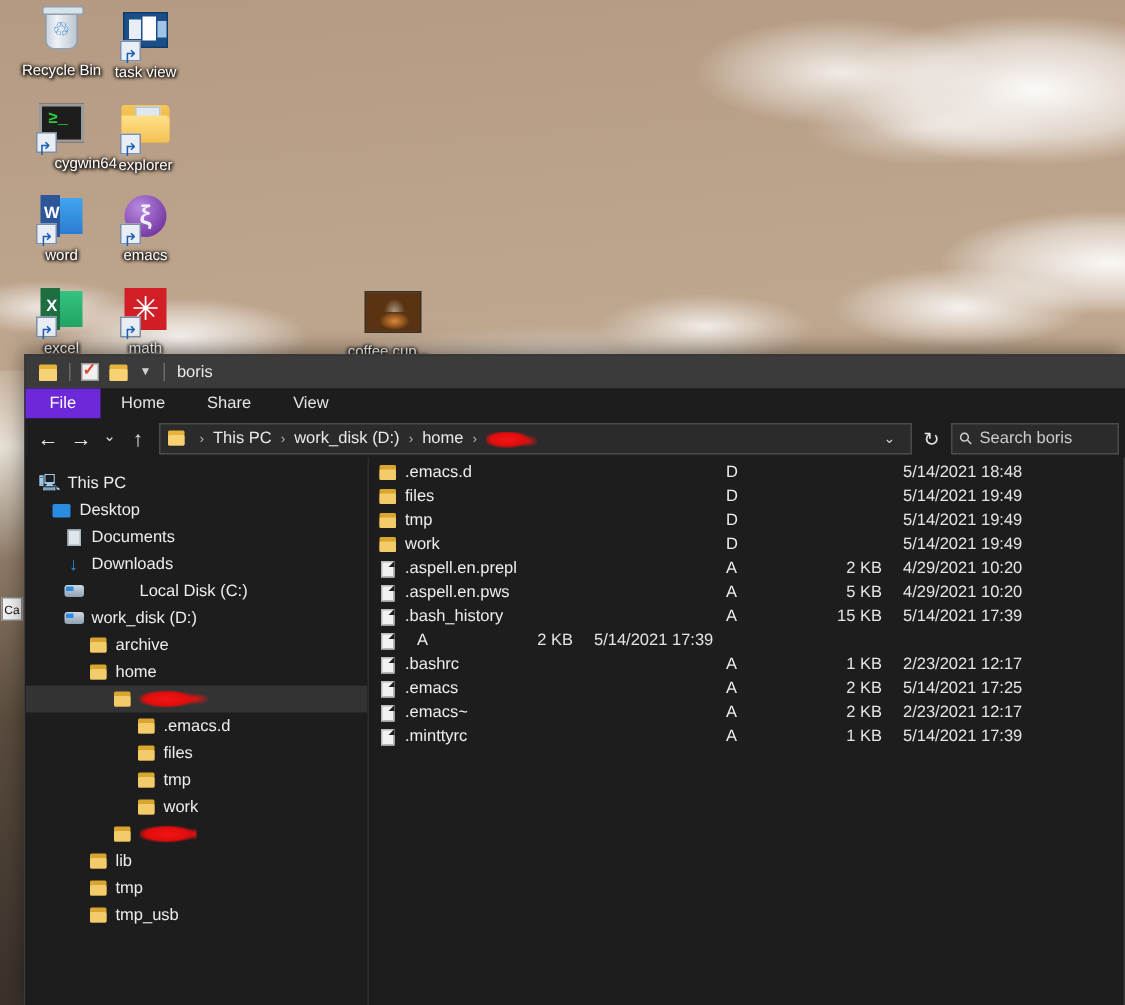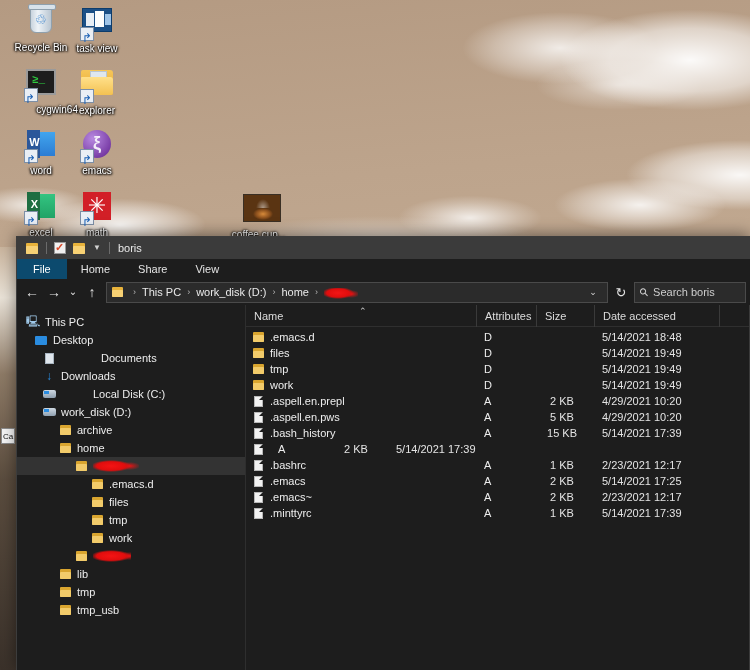--- a/index.html
+++ b/index.html
@@ -156,21 +156,21 @@
   }
   .qat-props::after{content:"✓";position:absolute;left:0px;top:-3px;color:#d94a2b;font-size:11px;line-height:14px;font-weight:bold;}
   .qat-caret { color:#d2d2d2; font-size:8px; margin:0 4px; line-height:10px; }
   #win-title { font-size:11px; color:#e9e9e9; margin-left:4px; }
 
   
   #ribbon { height:20px; background:#1d1d1d; display:flex; flex:none; }
   .rtab {
     font-size:11px; color:#e4e4e4; padding:0 14px; line-height:20px; height:20px;
   }
-  .rtab.file { background:#0c4a6e; color:#ffffff; padding:0 16px; }
+  .rtab.file { background:#6d28d9; color:#ffffff; padding:0 16px; }
 
   
   #addrrow {
     height:26px; background:#1d1d1d; display:flex; align-items:center; flex:none; padding:0 4px;
   }
   .navbtn {
     width:22px; height:22px; display:flex; align-items:center; justify-content:center;
     color:#e3e3e3; font-size:14px; line-height:14px;
   }
   .navbtn.small { font-size:10px; width:16px; }
@@ -242,21 +242,21 @@
   .col.date { width:125px; flex:none; }
   .col.extra { flex:1; min-width:0; }
   #sortcaret {
     position:absolute; left:113px; top:1px; color:#cfcfcf; font-size:9px;
   }
   #rows { flex:1; overflow:hidden; padding-top:2px; }
   .frow { height:16px; display:flex; align-items:center; font-size:11px; color:#ededed; }
   .fi { width:24px; flex:none; display:flex; align-items:center; justify-content:center; }
   .fname { width:206px; flex:none; white-space:nowrap; overflow:hidden; }
   .fattr { width:60px; flex:none; padding-left:8px; }
-  .fsize { width:58px; flex:none; text-align:center; padding-right:6px; color:#e4e4e4; }
+  .fsize { width:58px; flex:none; text-align:right; padding-right:6px; color:#e4e4e4; }
   .fdate { width:125px; flex:none; padding-left:8px; color:#e4e4e4; }
   .mini-file { width:9px;height:11px;background:#f2f2f2;border:1px solid #b8b8b8;position:relative; }
   .mini-file::after{content:"";position:absolute;right:-1px;top:-1px;border-width:0 0 4px 4px;border-style:solid;border-color:transparent transparent #1d1d1d transparent;}
   #rightcut { width:1px; background:#3a3a3a; }
 </style>
 </head>
 <body>
 
 <div id="desktop"></div>
 <div id="desktop-left-strip"></div>
@@ -333,21 +333,21 @@
   <div class="cap">math</div>
 </div>
 
 <div class="dicon" style="left:222px;top:192px;">
   <div class="glyph">
       <div class="ic-photo"></div>
     </div>
   <div class="cap">coffee cup...</div>
 </div>
 
-<div style="position:absolute;left:1px;top:398px;width:14px;height:16px;background:#f4f4f4;border:1px solid #8c8c8c;font-size:8px;color:#111;line-height:15px;text-align:center;margin-top:30px;">Ca</div>
+<div style="position:absolute;left:1px;top:398px;width:14px;height:16px;background:#f4f4f4;border:1px solid #8c8c8c;font-size:8px;color:#111;line-height:15px;text-align:center;">Ca</div>
 
 <div id="explorer">
 
   <div id="titlebar">
     <span class="qat-folder">
         <span class="b"></span>
         <span class="f"></span>
       </span>
     <span class="qat-sep"></span>
     <span class="qat-props"></span>
@@ -404,21 +404,21 @@
             <span class="mini-pc">🖳</span>
           </span>
           <span>This PC</span>
         </div>
         <div class="nrow" style="padding-left: 16px;">
           <span class="nicon">
             <span class="mini-desktop"></span>
           </span>
           <span>Desktop</span>
         </div>
-        <div class="nrow" style="padding-left: 24px; gap: 40px;">
+        <div class="nrow" style="padding-left: 24px;">
           <span class="nicon">
             <span class="mini-doc"></span>
           </span>
           <span>Documents</span>
         </div>
         <div class="nrow" style="padding-left: 24px;">
           <span class="nicon">
             <span class="mini-dl">↓</span>
           </span>
           <span>Downloads</span>
@@ -529,28 +529,20 @@
           <span class="nicon">
             <span class="mini-folder">
               <span class="b"></span>
               <span class="f"></span>
             </span>
           </span>
           <span>tmp_usb</span>
         </div>
       </div>
     <div id="listpane">
-      <div id="colhead">
-        <div class="col name">Name</div>
-        <div class="col attr">Attributes</div>
-        <div class="col size">Size</div>
-        <div class="col date">Date accessed</div>
-        <div class="col extra"></div>
-        <span id="sortcaret">⌃</span>
-      </div>
       <div id="rows">
           <div class="frow">
             <span class="fi">
               <span class="mini-folder">
                 <span class="b"></span>
                 <span class="f"></span>
               </span>
             </span>
             <span class="fname">.emacs.d</span>
             <span class="fattr">D</span>

